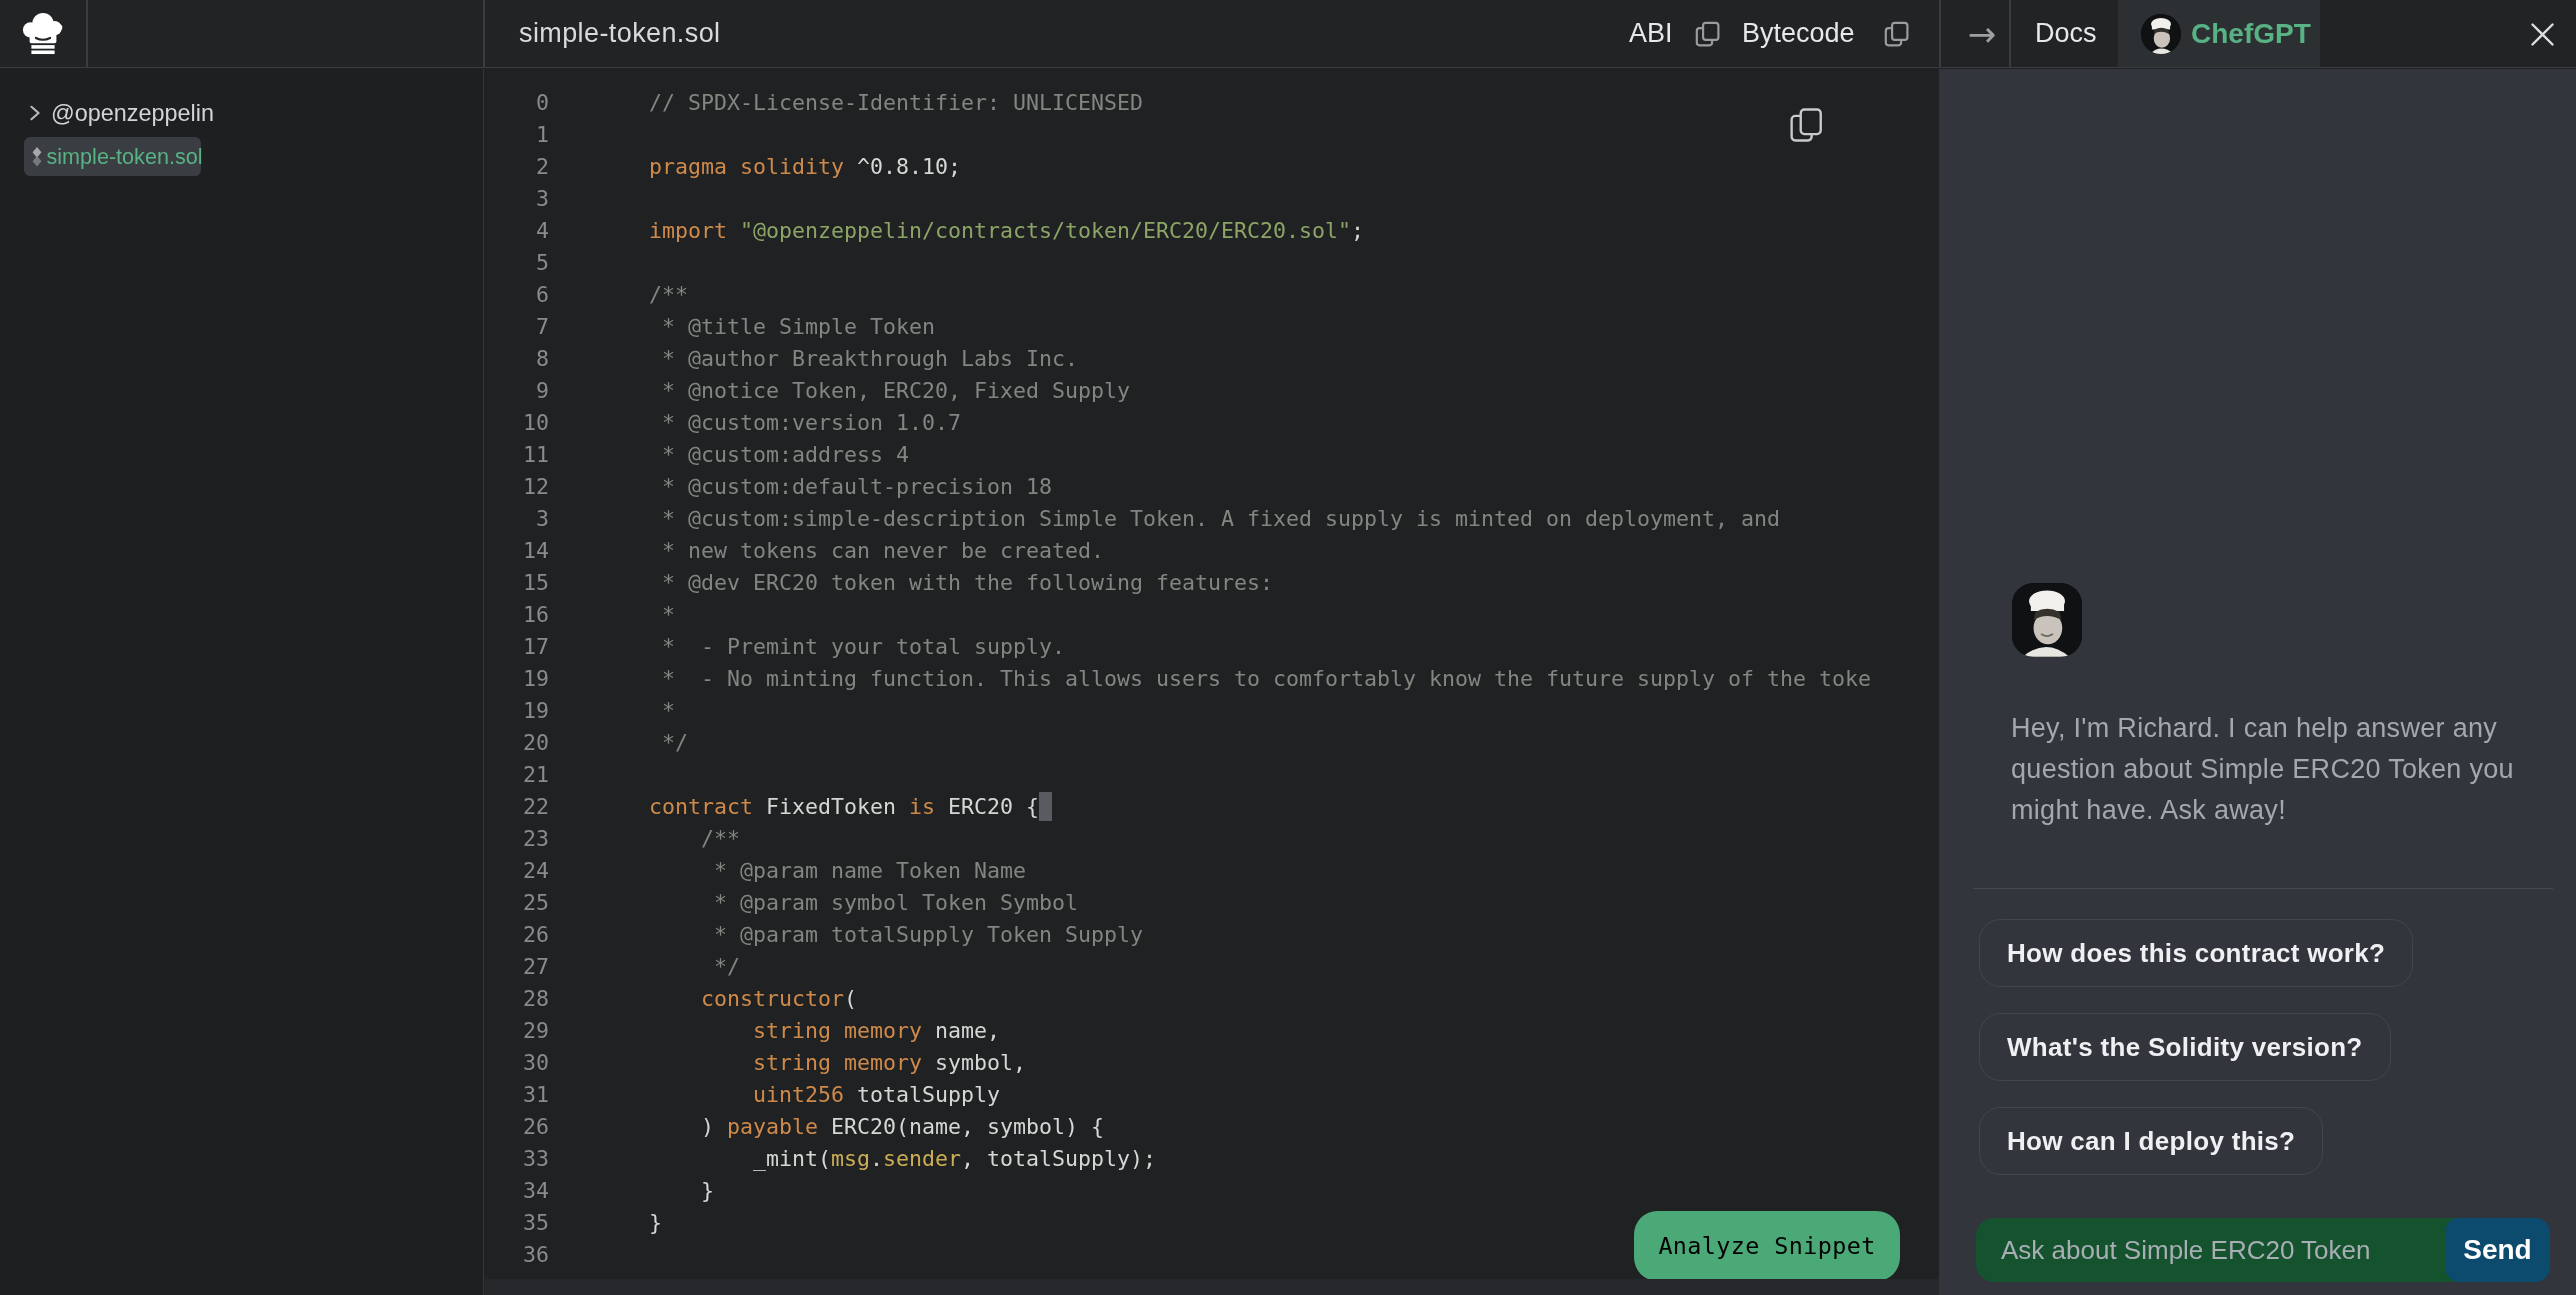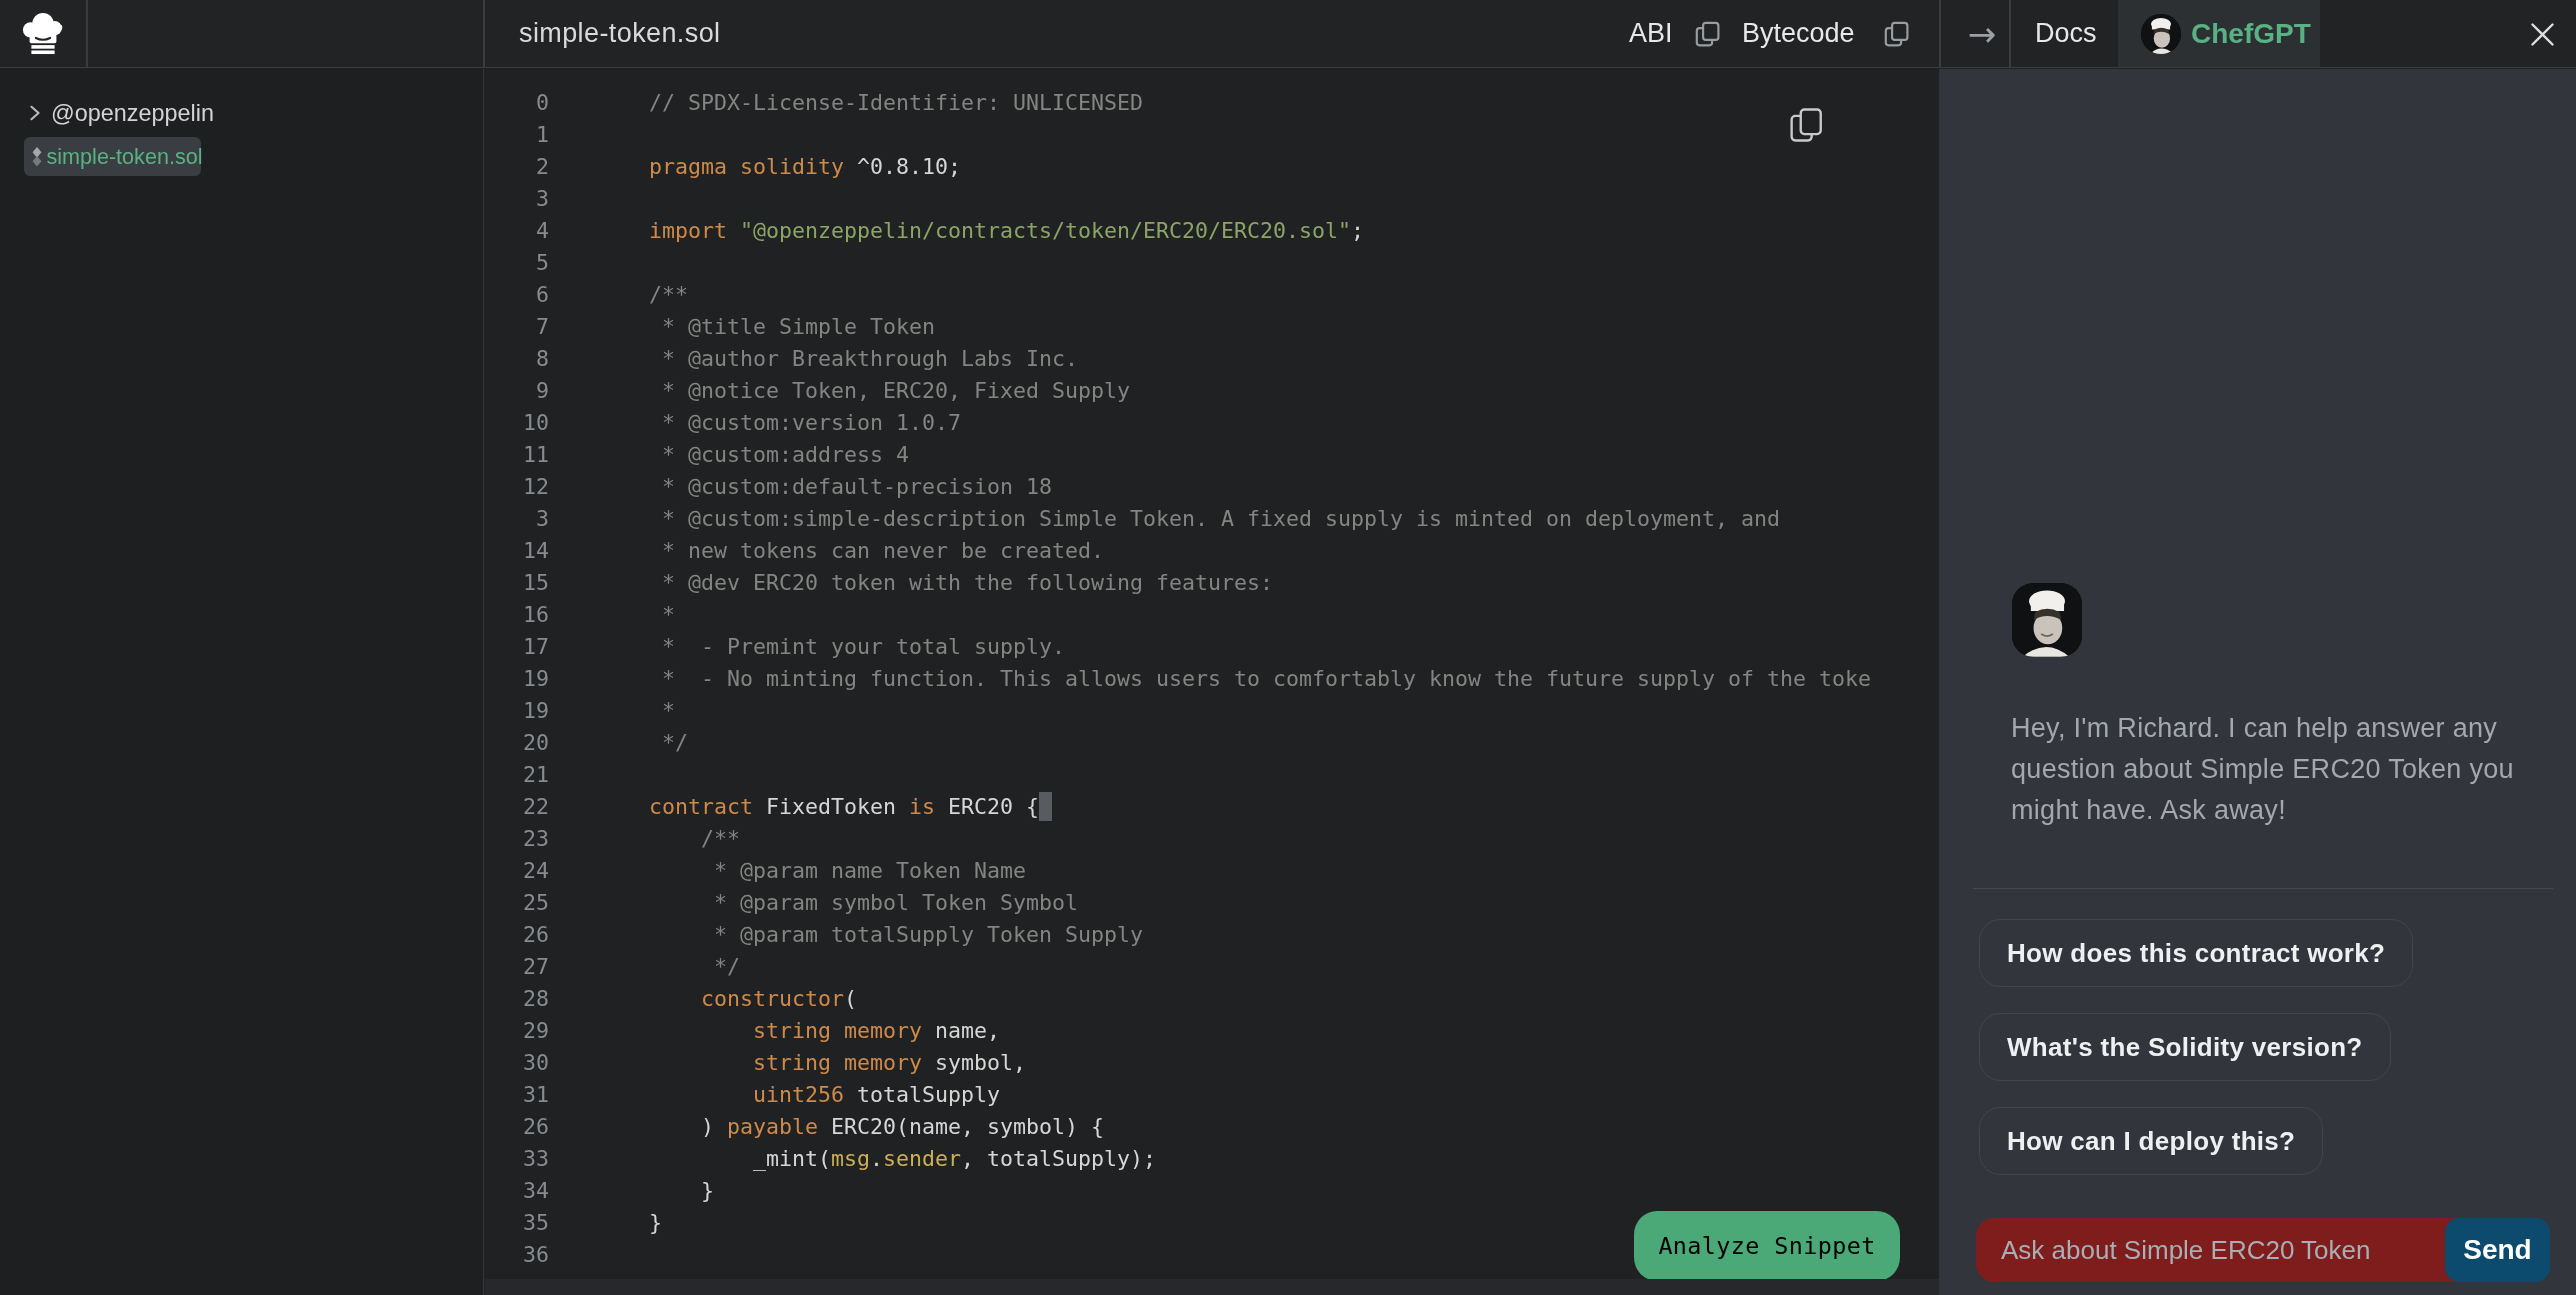--- a/index.html
+++ b/index.html
@@ -66,21 +66,21 @@
           overflow:hidden;background:#0c0d0f;}
   .intro{position:absolute;left:72px;top:639px;width:504px;font-size:27px;line-height:41px;
          color:#a4a8ae;letter-spacing:0.3px;}
   .p-divider{position:absolute;left:34px;top:819px;width:580px;height:0.9px;background:#46494f;}
   .suggestions{position:absolute;left:40px;top:850px;display:flex;flex-direction:column;
          gap:26px;align-items:flex-start;}
   .sugg-btn{height:68px;padding:0 27px;background:transparent;border:1.8px solid #43464d;
          border-radius:21.6px;color:#eef0f2;font-family:"Liberation Sans",sans-serif;
          font-size:26px;font-weight:600;letter-spacing:0.3px;cursor:pointer;white-space:nowrap;}
   .ask-input{position:absolute;left:37px;top:1149px;width:518px;height:64px;box-sizing:border-box;
-         background:#7f1d1d;border:none;border-radius:18px;padding:0 25px;outline:none;
+         background:#14532d;border:none;border-radius:18px;padding:0 25px;outline:none;
          font-family:"Liberation Sans",sans-serif;font-size:26px;color:#dfe2e6;}
   .ask-input::placeholder{color:#a9aeb5;opacity:1;}
   .send-btn{position:absolute;left:506px;top:1149px;width:105px;height:64px;background:#0c4a6e;
          border:none;border-radius:14.4px;color:#ffffff;font-family:"Liberation Sans",sans-serif;
          font-size:28px;font-weight:700;cursor:pointer;}
 </style>
 </head>
 <body>
 
 <div id="app">

